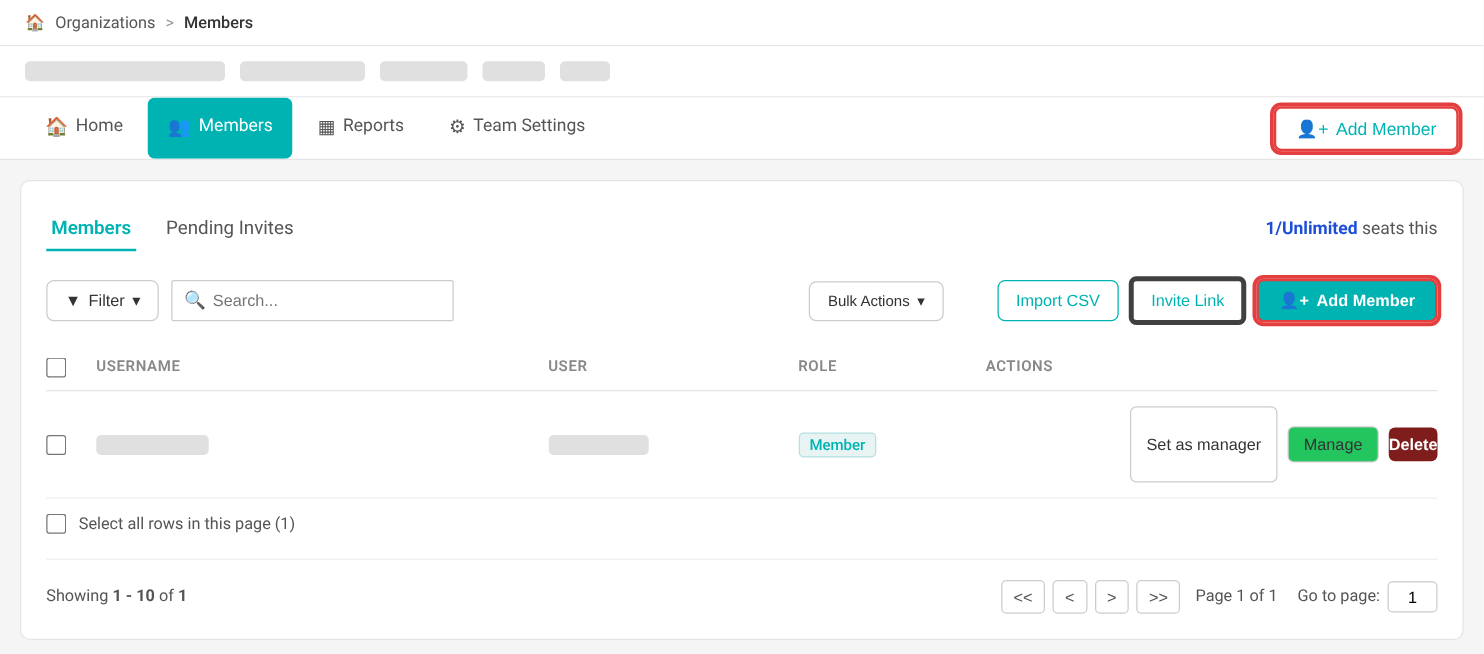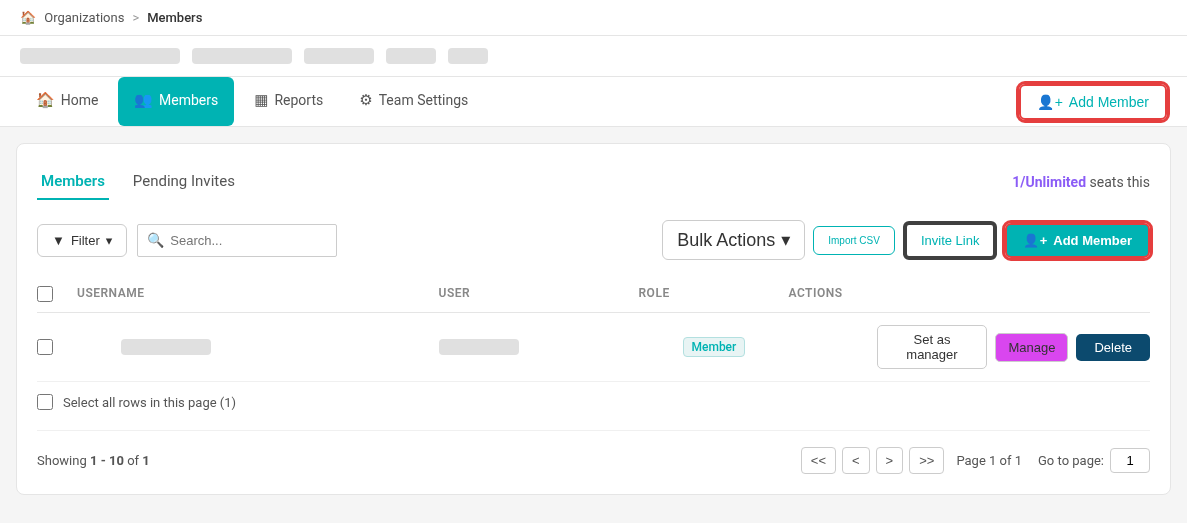--- a/index.html
+++ b/index.html
@@ -19,47 +19,47 @@
     .nav-tab-icon { font-size: 15px; }
     .add-member-btn-header { background: #fff; color: #00b3b3; border: 2px solid #e53e3e; border-radius: 6px; padding: 8px 16px; cursor: pointer; font-size: 14px; font-weight: 500; display: flex; align-items: center; gap: 6px; outline: 3px solid #e53e3e; }
 
     .main-content { background: #fff; margin: 16px 16px; border-radius: 8px; border: 1px solid #e5e5e5; padding: 20px; }
 
     .content-header { display: flex; align-items: center; justify-content: space-between; margin-bottom: 20px; }
     .content-tabs { display: flex; gap: 0; }
     .content-tab { padding: 8px 4px; margin-right: 20px; cursor: pointer; font-size: 15px; color: #555; border-bottom: 2px solid transparent; }
     .content-tab.active { color: #00b3b3; border-bottom: 2px solid #00b3b3; font-weight: 600; }
     .seats-info { font-size: 14px; color: #555; }
-    .seats-info strong { font-weight: 700; color: #8b5cf6; }
+    .seats-info strong { font-weight: 700; color: #1d4ed8; }
 
     .toolbar { display: flex; align-items: center; justify-content: space-between; margin-bottom: 16px; }
     .toolbar-left { display: flex; align-items: center; gap: 10px; }
     .filter-btn { display: flex; align-items: center; gap: 6px; padding: 8px 14px; border: 1px solid #ccc; border-radius: 6px; background: #fff; cursor: pointer; font-size: 13px; color: #333; }
     .search-input-wrapper { position: relative; display: flex; align-items: center; }
     .search-icon-label { position: absolute; left: 10px; color: #999; font-size: 14px; }
-    .search-input { padding: 8px 0 8px 32px; border: 1px solid #ccc; border-radius: 2px; font-size: 13px; width: 200px; outline: none; }
+    .search-input { padding: 8px 0 8px 32px; border: 1px solid #ccc; border-radius: 2px; font-size: 13px; width: 226px; outline: none; }
     .toolbar-right { display: flex; align-items: center; gap: 8px; }
-    .bulk-actions-btn { display: flex; align-items: flex-end; gap: 6px; padding: 8px 14px; border: 1px solid #ccc; border-radius: 6px; background: #fff; cursor: pointer; font-size: 18px; color: #333; }
-    .import-csv-btn { padding: 8px 14px; border: 1px solid #00b3b3; border-radius: 6px; background: #fff; color: #00b3b3; cursor: pointer; font-size: 10px; font-weight: 500; }
+    .bulk-actions-btn { display: flex; align-items: flex-start; gap: 6px; padding: 8px 14px; border: 1px solid #ccc; border-radius: 6px; background: #fff; cursor: pointer; font-size: 12px; color: #333; }
+    .import-csv-btn { padding: 8px 14px; border: 1px solid #00b3b3; border-radius: 6px; background: #fff; color: #00b3b3; cursor: pointer; font-size: 13px; font-weight: 500; margin-left: 35px; }
     .invite-link-btn { padding: 8px 14px; border: 4px solid #404040; border-radius: 6px; background: #fff; color: #00b3b3; cursor: pointer; font-size: 13px; font-weight: 500; }
     .add-member-btn-main { padding: 8px 16px; border: 2px solid #e53e3e; border-radius: 6px; background: #00b3b3; color: #fff; cursor: pointer; font-size: 13px; font-weight: 600; display: flex; align-items: center; gap: 6px; outline: 3px solid #e53e3e; }
 
     .table-container { width: 100%; }
     .table-header { display: grid; grid-template-columns: 40px 1fr 200px 150px 1fr; padding: 10px 0; border-bottom: 1px solid #e5e5e5; font-size: 12px; font-weight: 600; color: #888; text-transform: uppercase; letter-spacing: 0.5px; }
-    .table-row { display: grid; grid-template-columns: 40px 1fr 200px 150px 1fr; padding: 12px 0; border-bottom: 1px solid #f0f0f0; align-items: center; gap: 44px; }
+    .table-row { display: grid; grid-template-columns: 40px 1fr 200px 150px 1fr; padding: 12px 0; border-bottom: 1px solid #f0f0f0; align-items: center; }
     .table-row:last-child { border-bottom: none; }
     .col-check { display: flex; align-items: center; }
     .col-user { display: flex; align-items: center; gap: 10px; }
     .user-avatar { width: 90px; height: 16px; background: #e0e0e0; border-radius: 4px; }
     .col-username .username-placeholder { width: 80px; height: 16px; background: #e0e0e0; border-radius: 4px; }
     .col-role .role-badge { background: #e8f4f4; color: #00b3b3; border: 1px solid #b3e0e0; border-radius: 4px; padding: 2px 8px; font-size: 12px; font-weight: 500; display: inline-block; }
     .col-actions { display: flex; align-items: center; gap: 8px; justify-content: flex-end; }
-    .set-manager-btn { padding: 6px 12px; border: 1px solid #ccc; border-radius: 5px; background: #fff; cursor: pointer; font-size: 13px; color: #333; }
-    .manage-btn { padding: 6px 12px; border: 1px solid #ccc; border-radius: 5px; background: #d946ef; cursor: pointer; font-size: 13px; color: #333; }
-    .delete-btn { padding: 6px 18px; border: none; border-radius: 5px; background: #0c4a6e; color: #fff; cursor: pointer; font-size: 13px; font-weight: 400; }
+    .set-manager-btn { padding: 22px 12px; border: 1px solid #ccc; border-radius: 5px; background: #fff; cursor: pointer; font-size: 13px; color: #333; }
+    .manage-btn { padding: 6px 12px; border: 1px solid #ccc; border-radius: 5px; background: #22c55e; cursor: pointer; font-size: 13px; color: #333; }
+    .delete-btn { padding: 6px 0; border: none; border-radius: 5px; background: #7f1d1d; color: #fff; cursor: pointer; font-size: 13px; font-weight: 700; }
 
     .select-all-row { display: flex; align-items: center; gap: 10px; padding: 12px 0; color: #555; font-size: 13px; }
 
     .pagination-bar { display: flex; align-items: center; justify-content: space-between; padding-top: 16px; border-top: 1px solid #f0f0f0; margin-top: 8px; }
     .showing-text { font-size: 13px; color: #555; }
     .showing-text strong { font-weight: 700; }
     .pagination-controls { display: flex; align-items: center; gap: 6px; }
     .page-btn { padding: 5px 9px; border: 1px solid #ccc; border-radius: 4px; background: #fff; cursor: pointer; font-size: 13px; color: #555; }
     .page-info { font-size: 13px; color: #555; margin: 0 6px; }
     .page-input { width: 40px; padding: 4px 6px; border: 1px solid #ccc; border-radius: 4px; font-size: 13px; text-align: center; }

